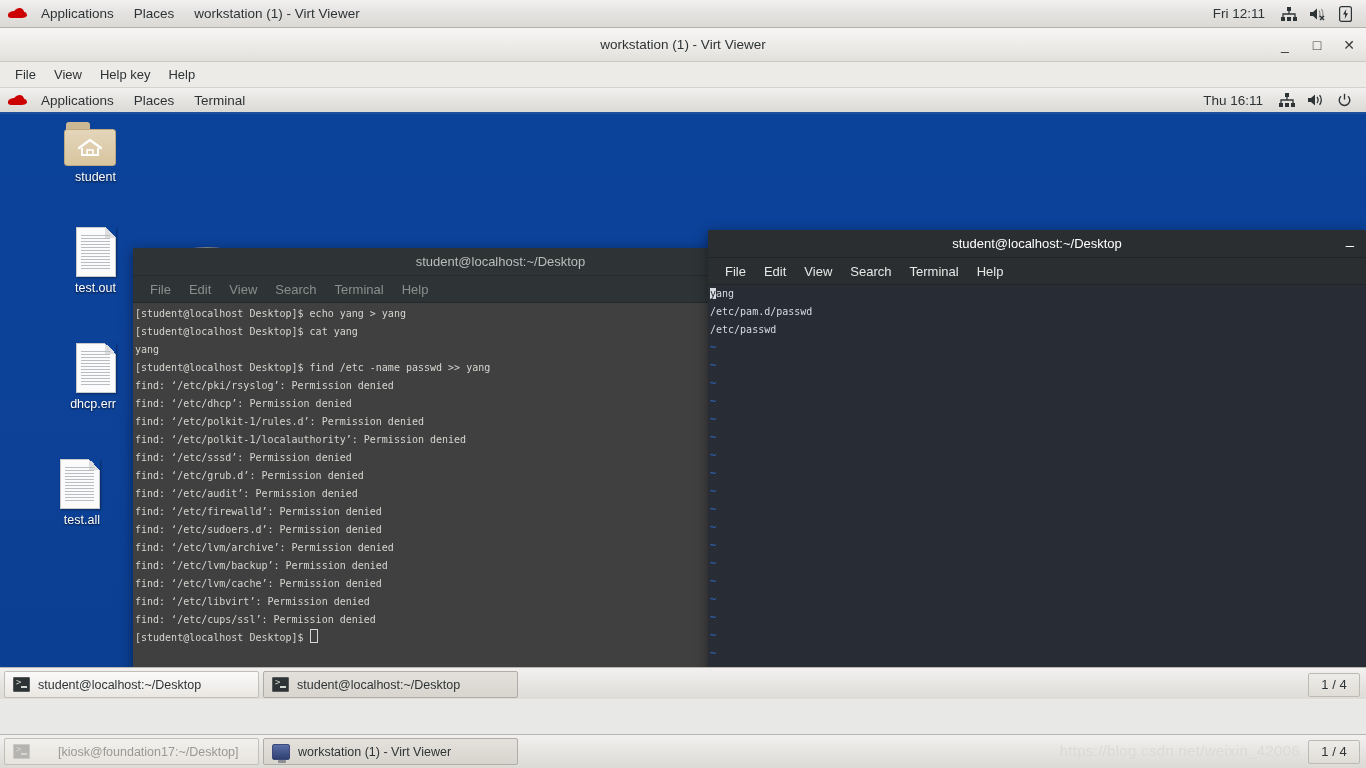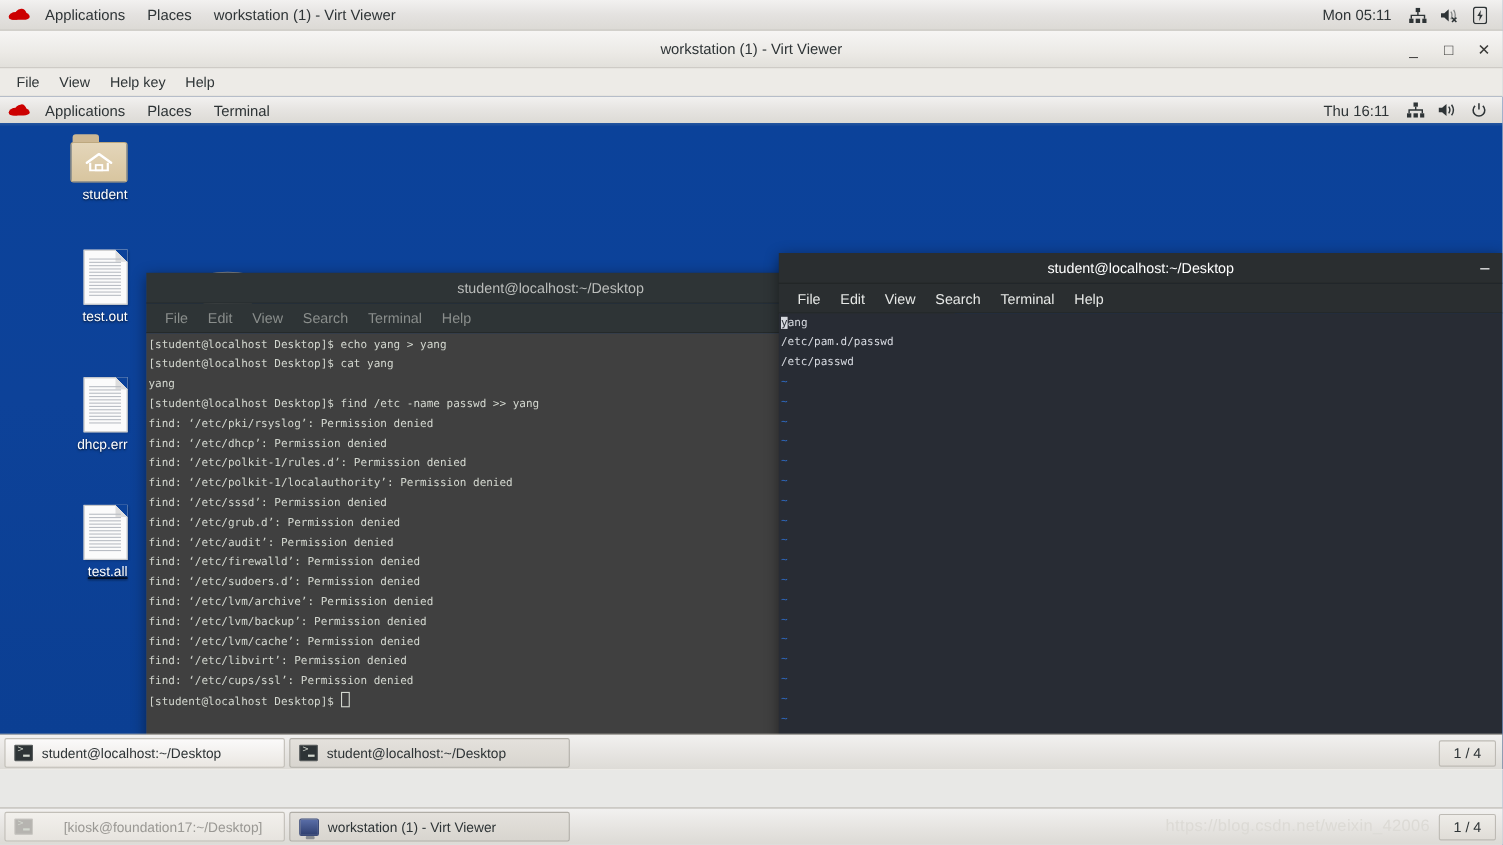--- a/index.html
+++ b/index.html
@@ -260,21 +260,21 @@
             <span class="hat"></span>
             <span class="crown"></span>
             <span class="brim"></span>
           </span>
       </div>
       <div class="panel-item">Applications</div>
       <div class="panel-item">Places</div>
       <div class="panel-item">workstation (1) - Virt Viewer</div>
     </div>
     <div class="panel-right">
-      <div class="clock">Mon 05:11</div>
+      <div class="clock">Fri 12:11</div>
       <div class="tray-icon">
         <svg width="16" height="14" viewBox="0 0 16 14">
             <rect x="6" y="0" width="4" height="4" fill="#2e3436"></rect>
             <rect x="0" y="10" width="4" height="4" fill="#2e3436"></rect>
             <rect x="6" y="10" width="4" height="4" fill="#2e3436"></rect>
             <rect x="12" y="10" width="4" height="4" fill="#2e3436"></rect>
             <path d="M8 4 V7 M2 10 V7 H14 V10" stroke="#2e3436" stroke-width="1.3" fill="none"></path>
           </svg>
       </div>
       <div class="tray-icon">
@@ -404,21 +404,21 @@
                 <i></i>
                 <i></i>
                 <i></i>
                 <i></i>
                 <i></i>
               </span>
           </span>
           <span class="label">dhcp.err</span>
         </div>
 
-        <div class="desk-icon" style="left:26px; top:345px;text-decoration:underline;">
+        <div class="desk-icon" style="left:10px; top:345px;">
           <span class="doc-ico">
             <span class="page"></span>
               <span class="fold"></span>
             <span class="lines">
                 <i></i>
                 <i></i>
                 <i></i>
                 <i></i>
                 <i></i>
                 <i></i>

